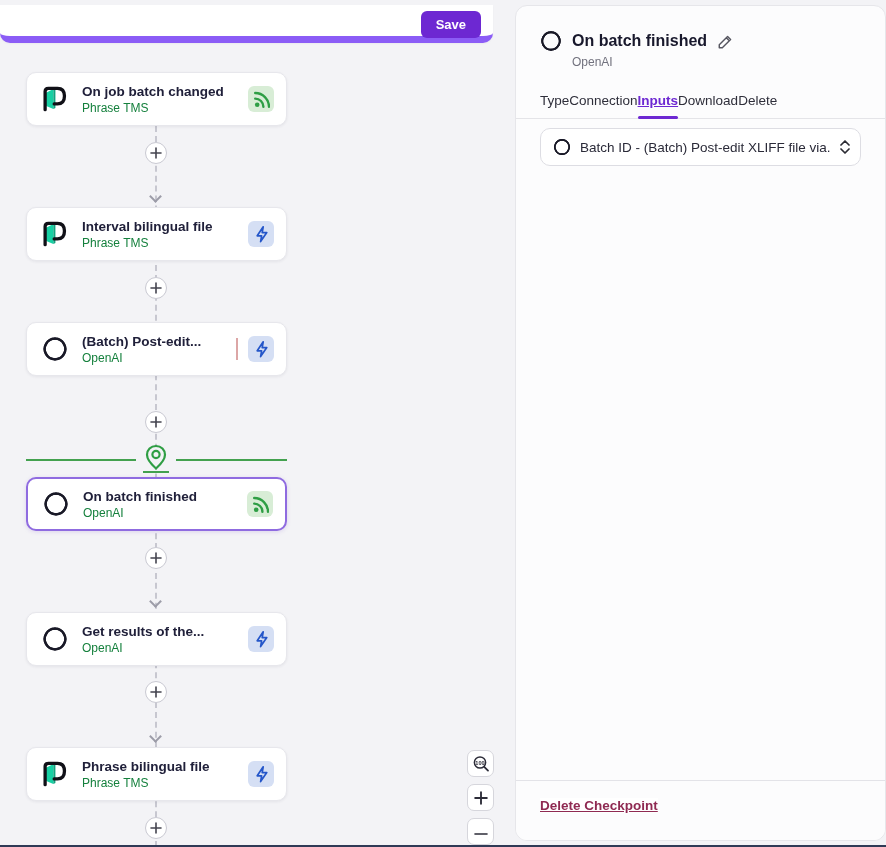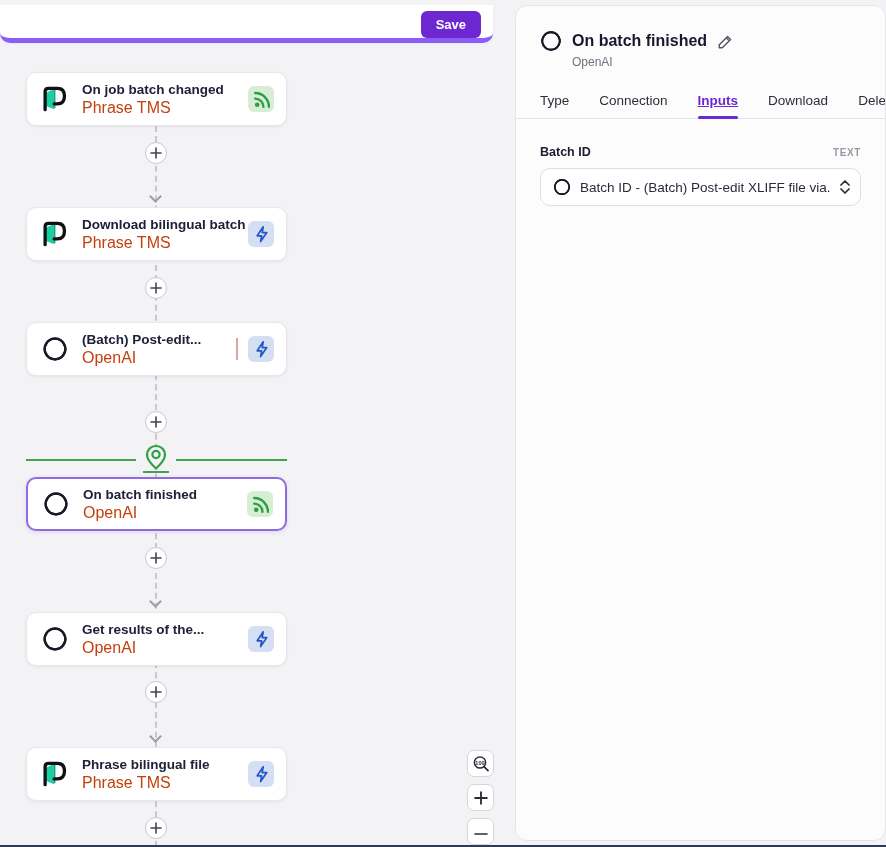--- a/index.html
+++ b/index.html
@@ -7,21 +7,21 @@
   body {
     position:relative;
     font-family:"Liberation Sans", sans-serif;
     background:#f3f3f6;
     overflow:hidden;
     color:#1f1f35;
   }
   
   .toolbar {
     position:absolute; left:0; top:5px; width:493px; height:38px;
-    background:#ffffff; border-bottom:5px solid #8b5cf6;
+    background:#ffffff; border-bottom:7px solid #8b5cf6;
     border-radius:0 0 10px 10px;
     box-shadow:0 1px 2px rgba(30,30,60,.04);
   }
   .save-btn {
     position:absolute; right:12px; top:6px; height:27px; padding:0 15px;
     background:#6d28d2; color:#fff; border:none; border-radius:6px;
     font-family:"Liberation Sans", sans-serif; font-size:13px; font-weight:700;
     cursor:pointer;
   }
   
@@ -43,21 +43,21 @@
   .node {
     position:absolute; left:26px; width:261px; height:54px;
     background:#ffffff; border:1px solid #e7e7ec; border-radius:10px;
     box-shadow:0 1px 3px rgba(30,30,60,.07);
     display:flex; align-items:center; padding:0 12px 0 14px; cursor:pointer;
   }
   .node.selected { border:2px solid #8f6be0; box-shadow:0 1px 4px rgba(120,80,200,.18); }
   .node .appicon { width:28px; height:28px; flex:0 0 auto; display:flex; align-items:center; justify-content:center; }
   .node .txt { margin-left:13px; min-width:0; }
   .node .title { font-size:13.5px; font-weight:700; color:#20203a; white-space:nowrap; }
-  .node .subtitle { font-size:16px; color:#c2410c; margin-top:2px; white-space:nowrap; }
+  .node .subtitle { font-size:12px; color:#15803d; margin-top:2px; white-space:nowrap; }
   .badge {
     margin-left:auto; width:26px; height:26px; border-radius:6px;
     display:flex; align-items:center; justify-content:center; flex:0 0 auto;
   }
   .badge.webhook { background:#d8edd6; color:#2e9e44; }
   .badge.instant { background:#d5dff4; color:#2456c9; }
   .vdivider { width:2px; height:22px; background:#dca6a6; margin-left:auto; margin-right:10px; flex:0 0 auto; }
   .vdivider + .badge { margin-left:0; }
   
   .cp-line { position:absolute; height:2px; background:#43a14f; top:459px; }
@@ -73,21 +73,21 @@
   .panel {
     position:absolute; left:515px; top:5px; width:371px; height:836px;
     background:#fcfcfd; border:1px solid #e6e6ea; border-radius:12px;
     padding:24px 24px 0 24px; overflow:hidden;
   }
   .panel-head { display:flex; align-items:center; gap:10px; }
   .panel-title { font-size:16px; font-weight:700; color:#18182c; }
   .panel-edit { color:#55555f; display:flex; cursor:pointer; }
   .panel-sub { margin:3px 0 0 32px; font-size:12px; color:#72727e; }
   .tabs {
-    display:flex; gap:30px; margin:18px -24px 0 -24px; padding:0 24px;
+    display:flex; margin:18px -24px 0 -24px; padding:0 24px;
     border-bottom:1px solid #e4e4e8;
   }
   .tab {
     font-size:13.5px; color:#2e2e3a; padding:6px 0 10px 0; cursor:pointer;
     position:relative; white-space:nowrap;
   }
   .tab.active { color:#6d28d2; font-weight:700;text-decoration:underline; }
   .tab.active::after {
     content:""; position:absolute; left:0; right:0; bottom:-1px; height:3px;
     border-radius:3px; background:#6d28d2;
@@ -201,21 +201,21 @@
   </div>
 <div class="chevron" style="top:192px"></div>
 
 <div class="node" style="top:207px">
   <span class="appicon">
       <svg width="28" height="28" viewBox="0 0 34 34">
         <use href="#phrase-logo"></use>
       </svg>
     </span>
   <span class="txt">
-    <div class="title">Download bilingual batch</div>
+    <div class="title">Interval bilingual file</div>
     <div class="subtitle">Phrase TMS</div>
   </span>
   <span class="badge instant">
       <svg width="17" height="18" viewBox="0 0 17 18">
         <use href="#bolt-icon"></use>
       </svg>
     </span>
 </div>
 <div class="add-btn" style="top:277px">
     <svg width="12" height="12" viewBox="0 0 12 12">
@@ -357,36 +357,35 @@
   <div class="panel-sub">OpenAI</div>
 
   <div class="tabs">
     <span class="tab">Type</span>
     <span class="tab">Connection</span>
     <span class="tab active">Inputs</span>
     <span class="tab">Download</span>
     <span class="tab">Delete</span>
   </div>
 
-  <div class="field-row">
-    <span class="field-label">Batch ID</span>
-    <span class="field-type">TEXT</span>
-  </div>
   <div class="field-box">
     <span>
         <svg width="18" height="18" viewBox="0 0 24 24">
           <use href="#openai-logo"></use>
         </svg>
       </span>
     <span class="field-value">Batch ID - (Batch) Post-edit XLIFF file via...</span>
     <span class="stepper">
       <svg width="10" height="6" viewBox="0 0 10 6">
           <use href="#chev-up"></use>
         </svg>
       <svg width="10" height="6" viewBox="0 0 10 6">
           <use href="#chev-down"></use>
         </svg>
     </span>
   </div>
 
+  <div class="panel-footer">
+    <a class="delete-link">Delete Checkpoint</a>
+  </div>
 </div>
 
 <div class="bottom-edge"></div>
 
 </body></html>

